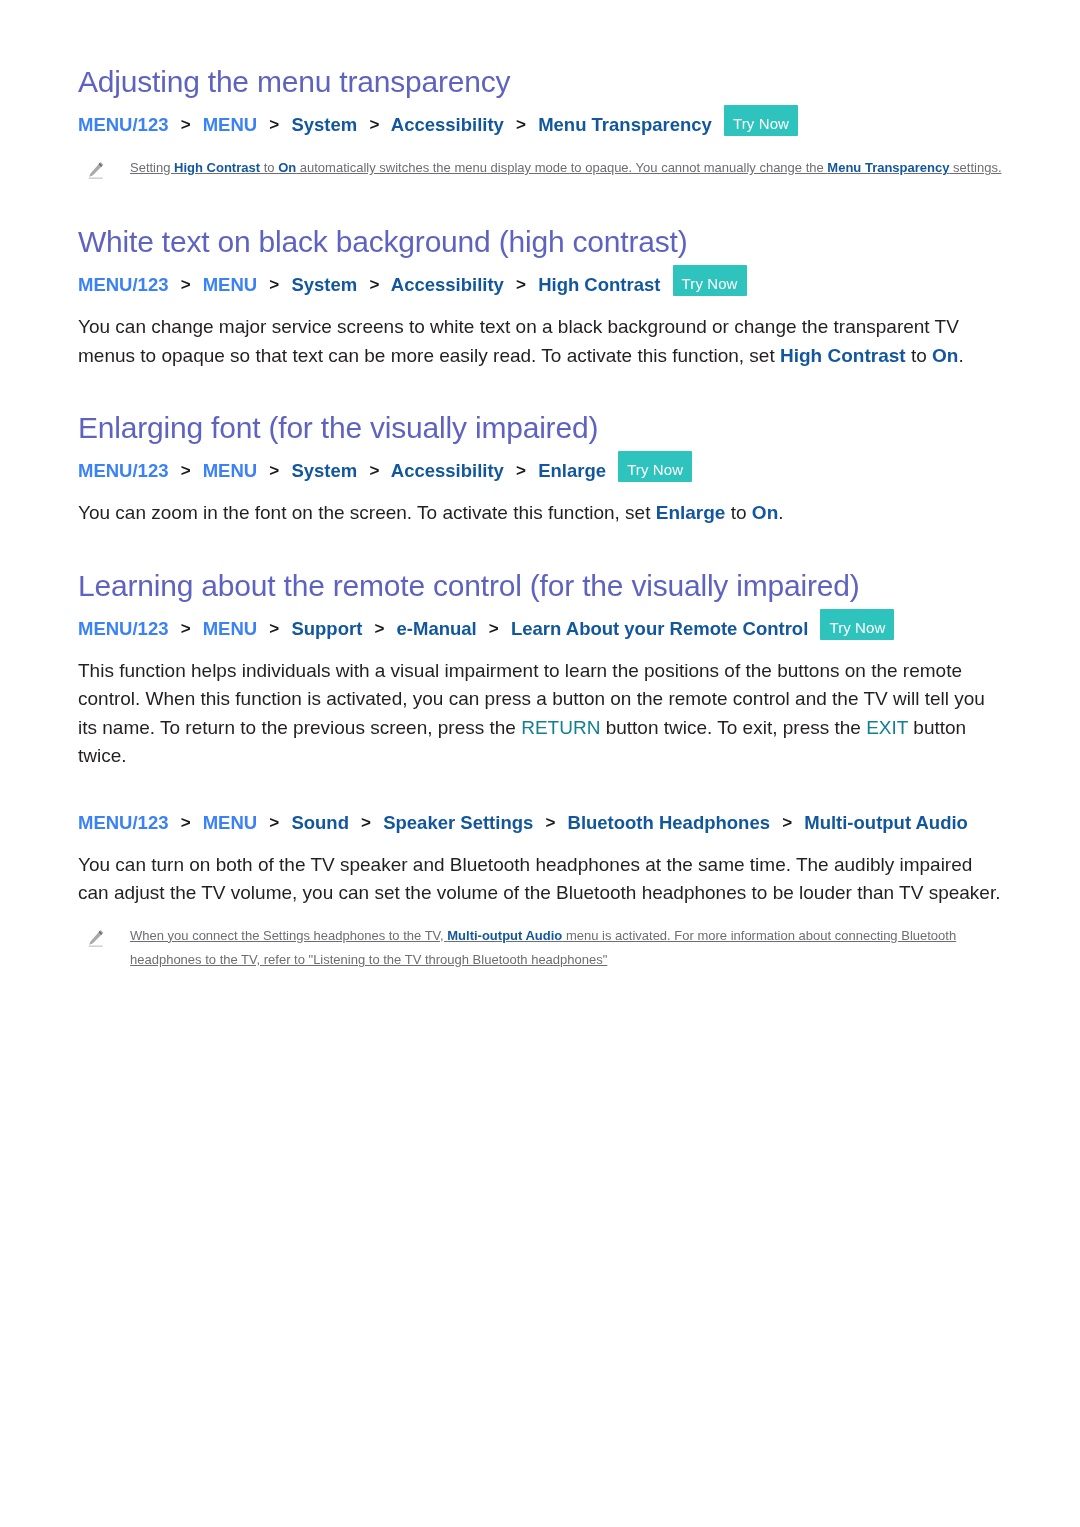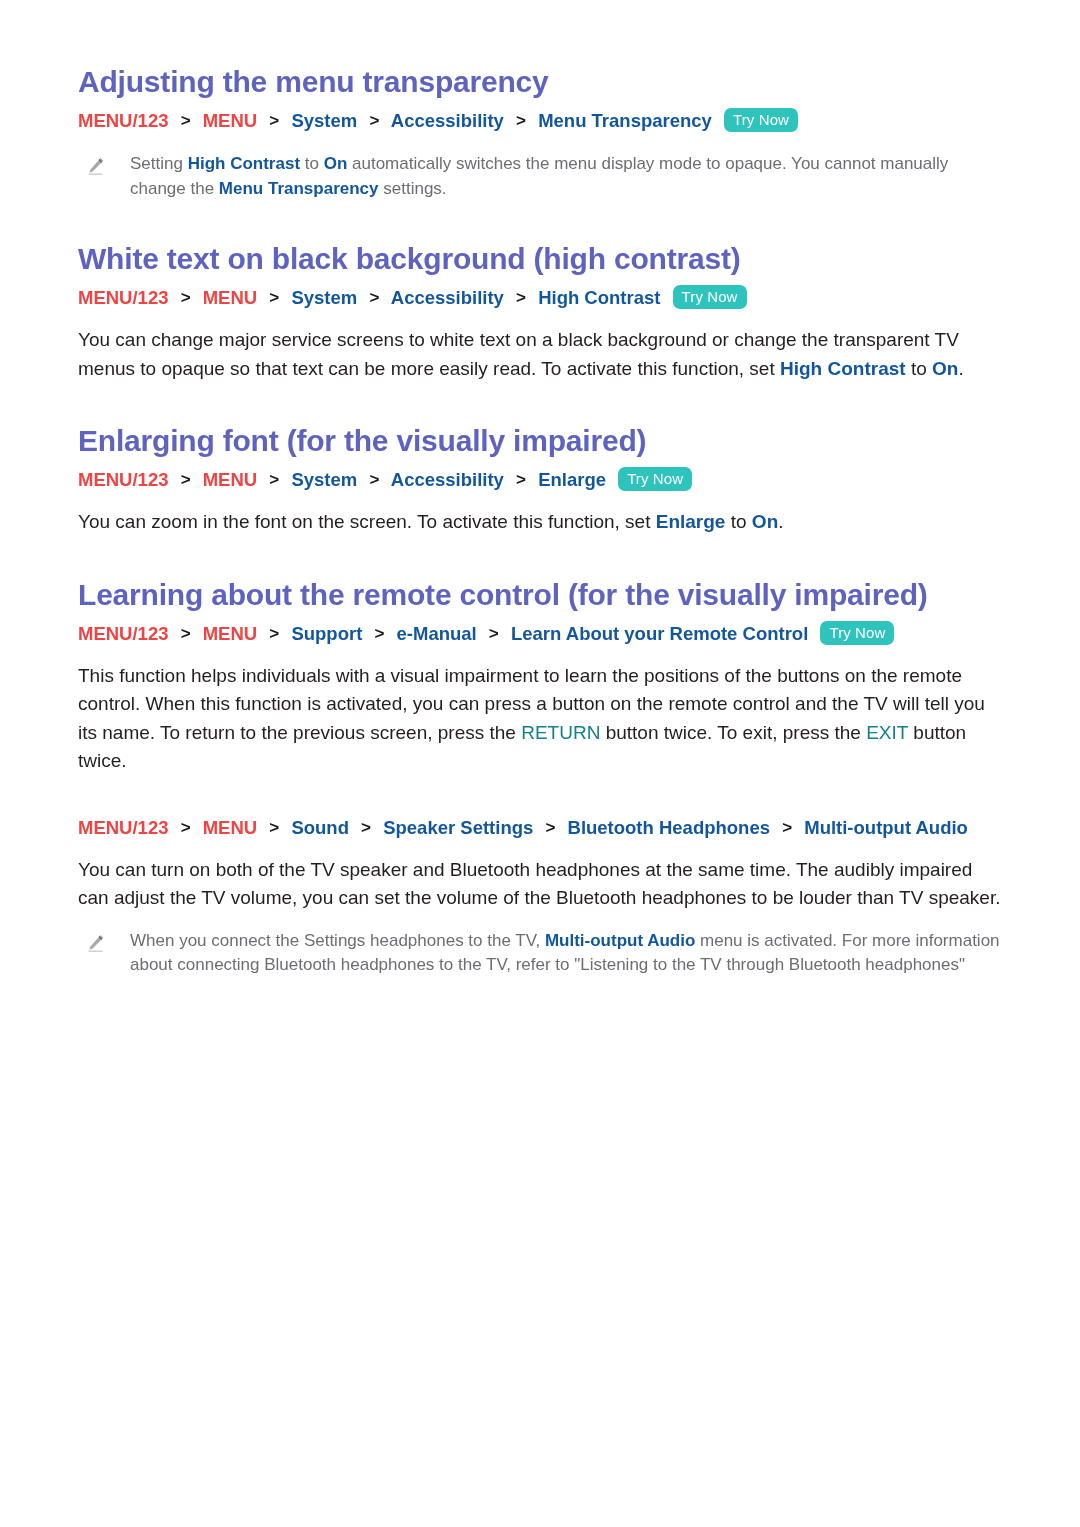--- a/index.html
+++ b/index.html
@@ -20,56 +20,56 @@
     height: 1527px;
     padding: 62px 78px 0 78px;
     background: #ffffff;
   }
 
   
   h2.section-title {
     margin: 0 0 6px 0;
     font-size: 30px;
     line-height: 39px;
-    font-weight: bold;
+    font-weight: normal;
     color: #5f63c0;
     letter-spacing: -0.2px;
   }
   .section {
     margin-bottom: 38px;
   }
 
   
   .breadcrumb {
     font-size: 18.5px;
     line-height: 28px;
     font-weight: bold;
     margin: 0 0 13px 0;
     white-space: nowrap;
   }
   .crumb { }
-  .crumb.teal { color: #ef4444; }
+  .crumb.teal { color: #3b82f6; }
   .crumb.blue { color: #12579e; }
   .sep {
     color: #1a1a1a;
     font-weight: bold;
     font-size: 17px;
     padding: 0 7px;
     position: relative;
     top: -1px;
   }
   .try-now {
     display: inline-block;
     background: #2ec3bd;
     color: #ffffff;
     font-size: 15px;
     font-weight: normal;
     line-height: 1;
-    padding: 4px 9px 5px 9px;
-    border-radius: 7px;
+    padding: 11px 9px 5px 9px;
+    border-radius: 1px;
     margin-left: 7px;
     position: relative;
     top: -2px;
     letter-spacing: 0.1px;
   }
 
   
   p.body {
     margin: 0;
     font-size: 19px;
@@ -84,23 +84,24 @@
     display: flex;
     margin-top: 16px;
     padding-left: 8px;
   }
   .note-icon {
     flex: 0 0 44px;
     padding-top: 4px;
   }
   .note-body {
     flex: 1 1 auto;
-    font-size: 17px;
+    font-size: 13px;
     line-height: 24.5px;
     color: #6d6e71;
+    text-decoration: underline;
   }
   .note-body .hl-blue { color: #12579e; font-weight: bold; }
 </style>
 </head>
 <body>
 
 <div class="page">
 
   <div class="section">
     <h2 class="section-title">Adjusting the menu transparency</h2>

